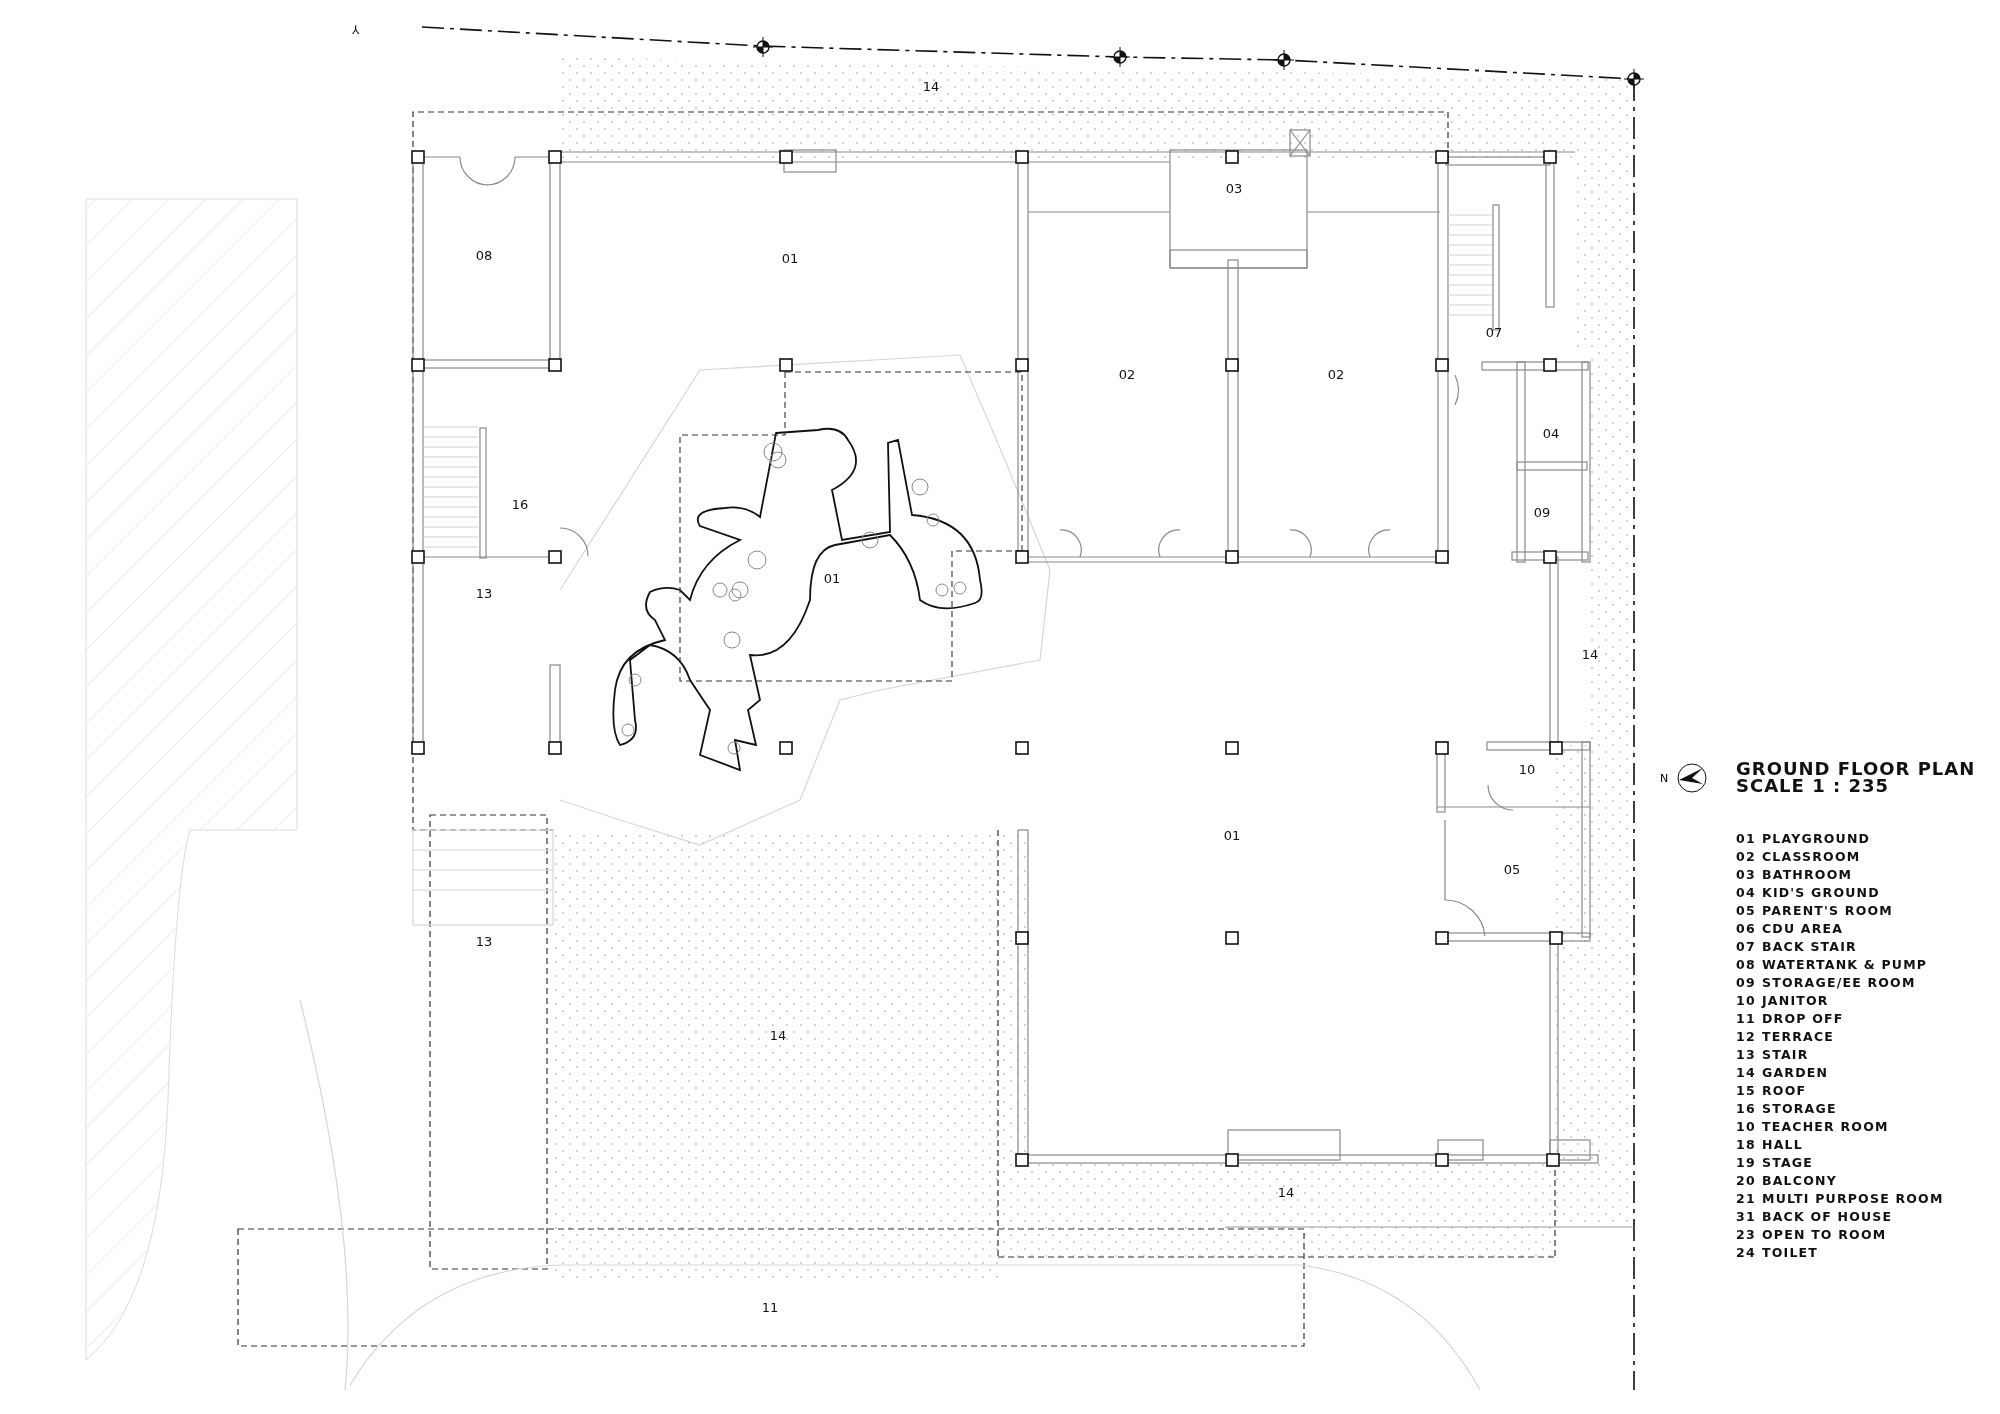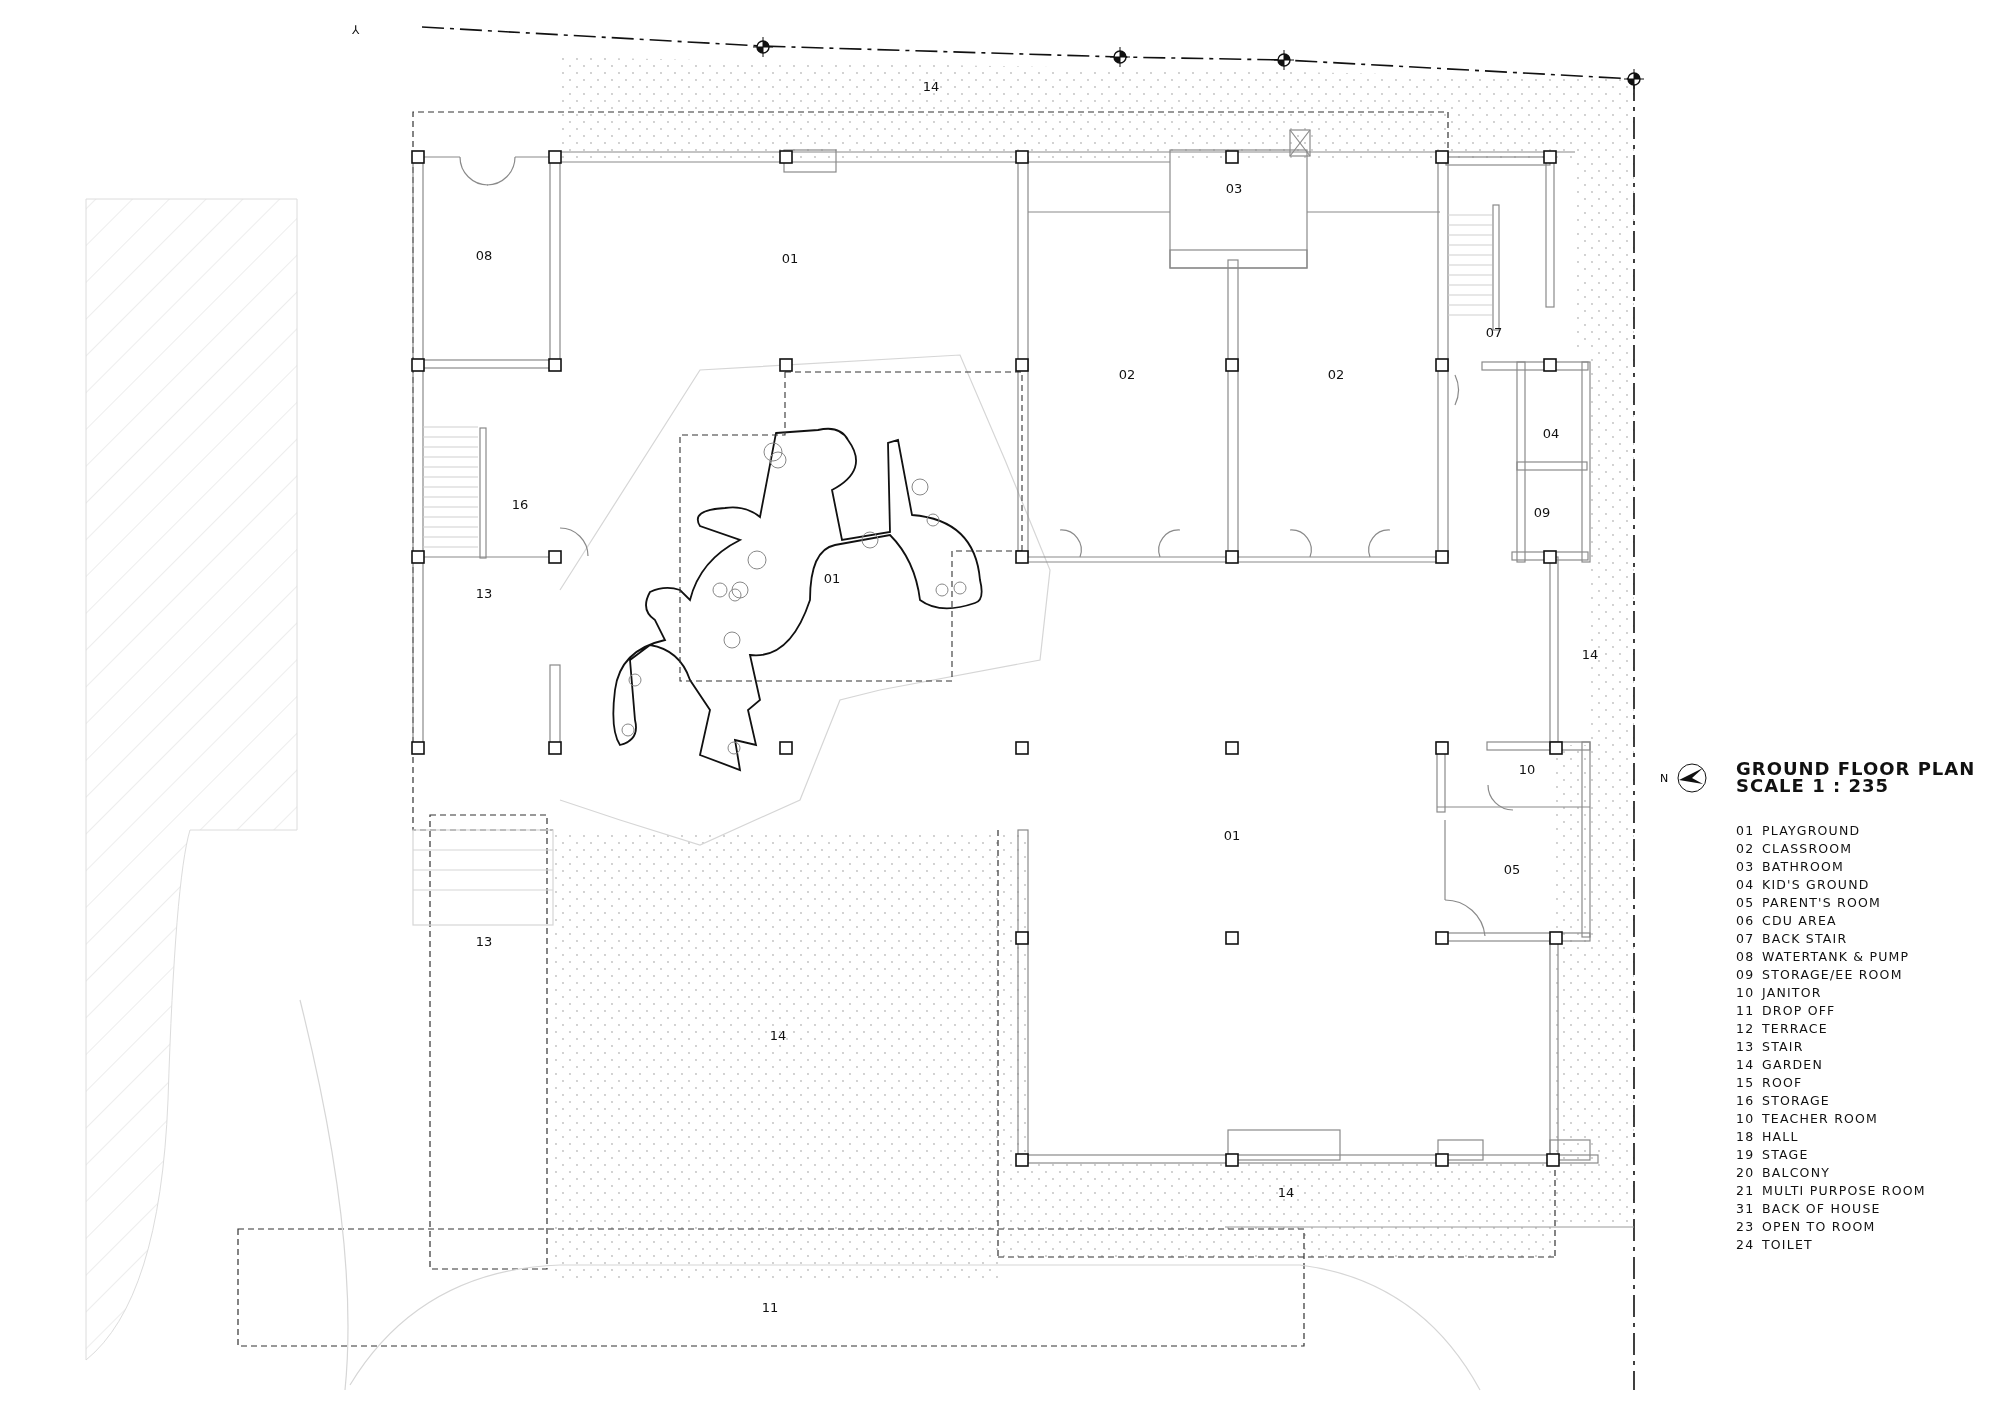--- a/index.html
+++ b/index.html
@@ -277,21 +277,21 @@
   <span class="n">N</span>
   <svg style="position:absolute;left:16px;top:2px;" width="32" height="32" viewBox="0 0 32 32">
     <circle cx="16" cy="16" r="14" fill="none" stroke="#111" stroke-width="1"></circle>
     <path d="M3 18 L27 6 L16 16 L27 22 Z" fill="#111"></path>
   </svg>
 </div>
 
 <div class="legend">
   <div class="legend-title">GROUND FLOOR PLAN</div>
   <div class="legend-title">SCALE 1 : 235</div>
-  <div class="legend-list" style="margin-top:28px;">
+  <div class="legend-list" style="margin-top:36px;font-weight:bold;">
     <div class="legend-row"><span class="num">01</span><span>PLAYGROUND</span></div>
     <div class="legend-row"><span class="num">02</span><span>CLASSROOM</span></div>
     <div class="legend-row"><span class="num">03</span><span>BATHROOM</span></div>
     <div class="legend-row"><span class="num">04</span><span>KID'S GROUND</span></div>
     <div class="legend-row"><span class="num">05</span><span>PARENT'S ROOM</span></div>
     <div class="legend-row"><span class="num">06</span><span>CDU AREA</span></div>
     <div class="legend-row"><span class="num">07</span><span>BACK STAIR</span></div>
     <div class="legend-row"><span class="num">08</span><span>WATERTANK &amp; PUMP</span></div>
     <div class="legend-row"><span class="num">09</span><span>STORAGE/EE ROOM</span></div>
     <div class="legend-row"><span class="num">10</span><span>JANITOR</span></div>

